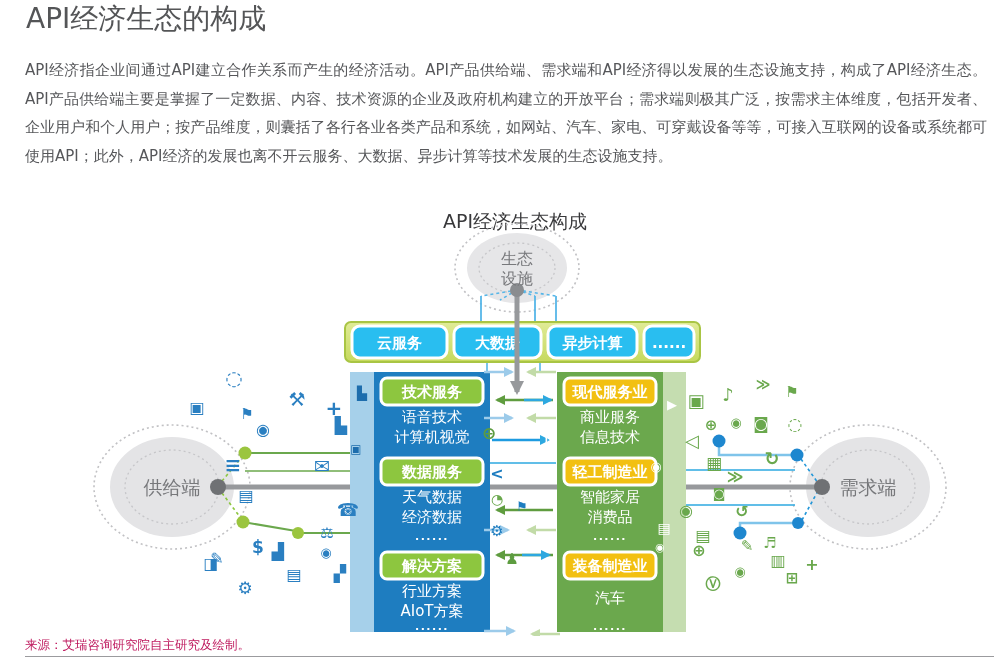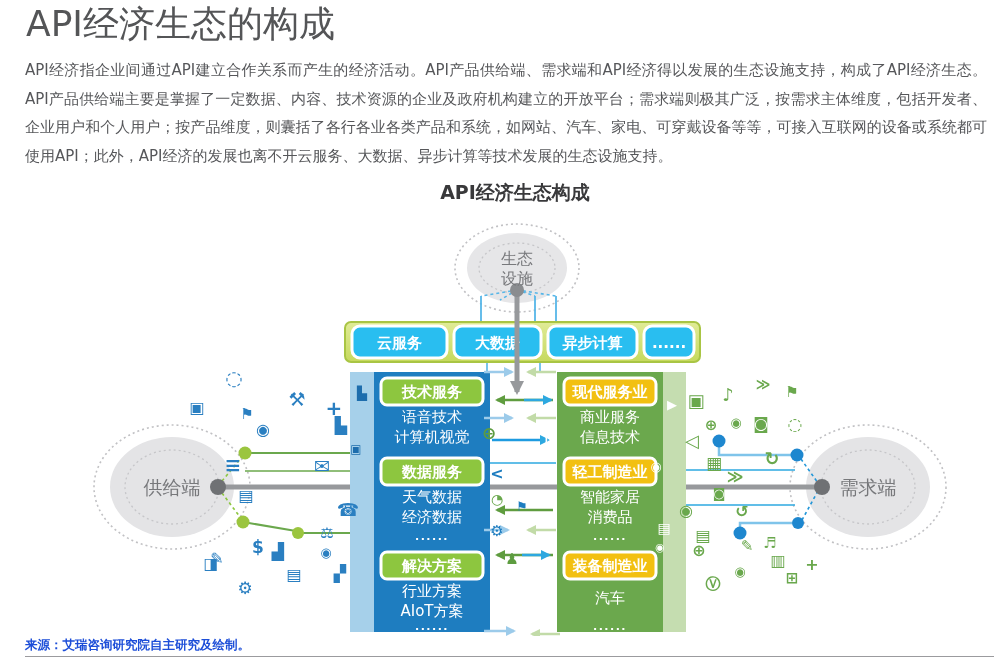--- a/index.html
+++ b/index.html
@@ -1,25 +1,25 @@
 <!DOCTYPE html>
 <html><head>
 <meta charset="utf-8">
 <style>
   html,body{margin:0;padding:0;background:#fff}
   body{width:1000px;height:660px;position:relative;overflow:hidden;
        font-family:"DejaVu Sans","Liberation Sans",sans-serif;}
-  .page-title{position:absolute;left:26px;top:0px;font-size:36px;font-weight:400;
+  .page-title{position:absolute;left:26px;top:0px;font-size:28px;font-weight:400;
               color:#545557;letter-spacing:0;margin:0;}
   .intro{position:absolute;left:25px;top:56px;width:962px;margin:0;
          font-size:15px;line-height:28.5px;color:#56575A;text-align:justify;}
-  .fig-title{position:absolute;left:30px;top:180px;width:970px;text-align:center;
-             font-size:19px;font-weight:bold;color:#39393B;}
+  .fig-title{position:absolute;left:30px;top:209px;width:970px;text-align:center;
+             font-size:19px;font-weight:normal;color:#39393B;}
   .diagram{position:absolute;left:0;top:222px;width:1000px;height:414px;}
-  .source{position:absolute;left:25px;top:637px;font-size:12.5px;color:#1d4ed8;font-weight:bold;}
+  .source{position:absolute;left:25px;top:637px;font-size:12.5px;color:#be185d;}
   .rule{position:absolute;left:25px;right:6px;top:656px;border-top:1.5px solid #9B9B9E;height:0;}
   svg text{font-family:"DejaVu Sans","Liberation Sans",sans-serif;}
 </style>
 </head>
 <body>
 
 <h1 class="page-title">API经济生态的构成</h1>
 <p class="intro">API经济指企业间通过API建立合作关系而产生的经济活动。API产品供给端、需求端和API经济得以发展的生态设施支持，构成了API经济生态。API产品供给端主要是掌握了一定数据、内容、技术资源的企业及政府机构建立的开放平台；需求端则极其广泛，按需求主体维度，包括开发者、企业用户和个人用户；按产品维度，则囊括了各行各业各类产品和系统，如网站、汽车、家电、可穿戴设备等等，可接入互联网的设备或系统都可使用API；此外，API经济的发展也离不开云服务、大数据、异步计算等技术发展的生态设施支持。</p>
 <div class="fig-title">API经济生态构成</div>
 

